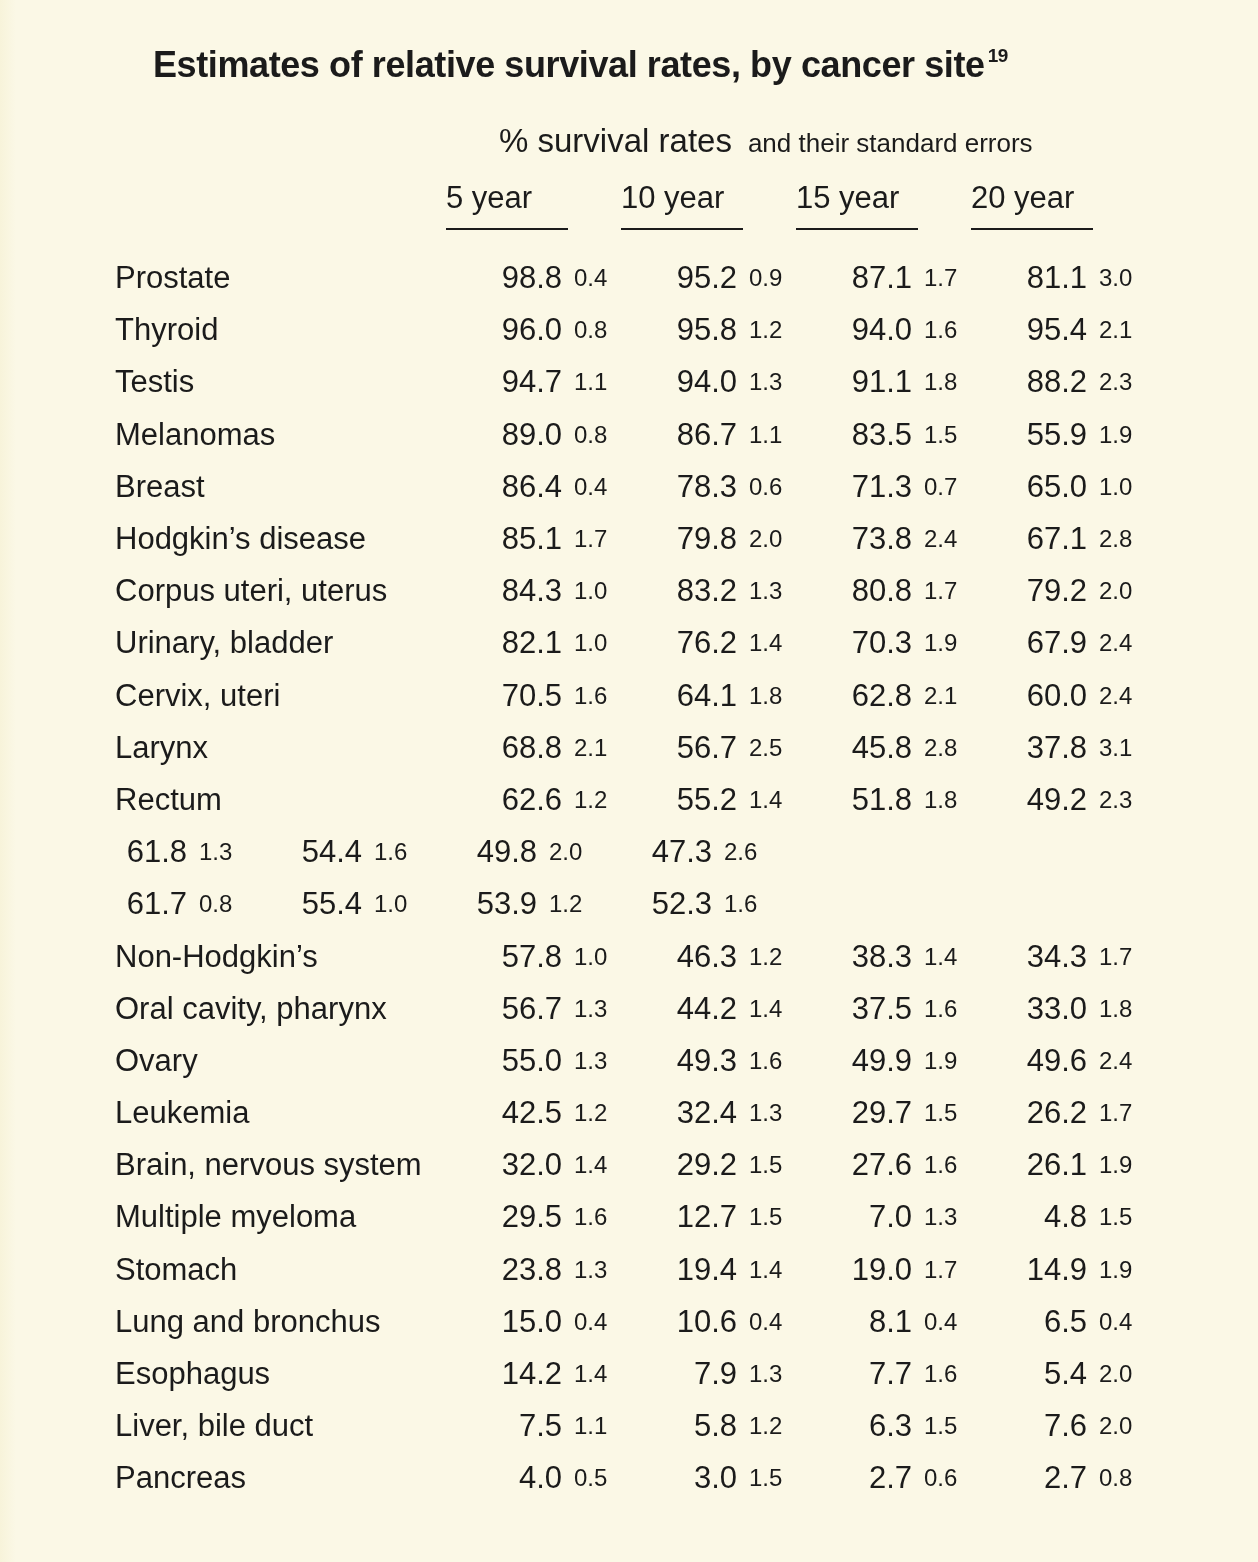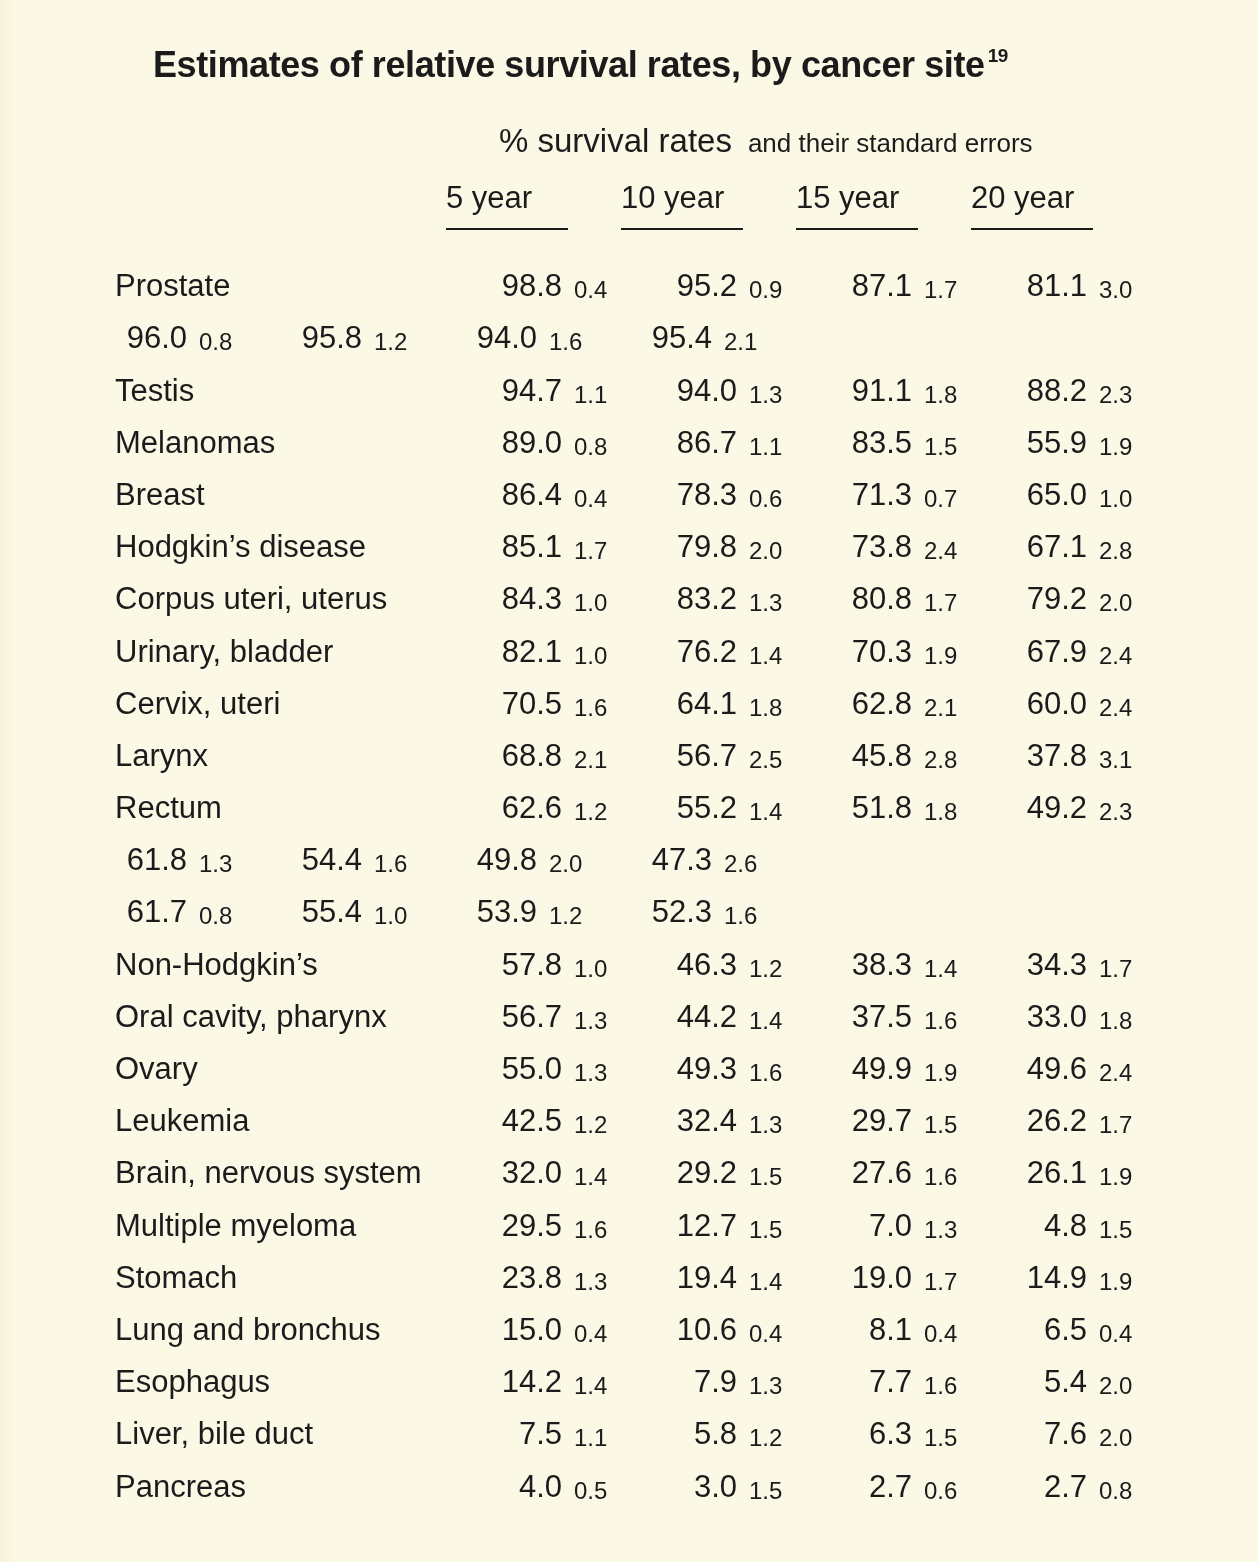--- a/index.html
+++ b/index.html
@@ -63,21 +63,21 @@
     border-bottom: 2px solid #1b1b1b;
   }
   .tbody {
     position: absolute;
     left: 0;
     top: 252px;
     right: 0;
   }
   .row {
     display: flex;
-    align-items: flex-end;
+    align-items: center;
     height: 52.2px;
     padding-left: 115px;
   }
   .row .site {
     width: 375px;
     font-size: 31px;
   }
   .row .rate {
     width: 72px;
     text-align: right;
@@ -118,20 +118,21 @@
       <span class="rate">98.8</span>
       <span class="se">0.4</span>
       <span class="rate">95.2</span>
       <span class="se">0.9</span>
       <span class="rate">87.1</span>
       <span class="se">1.7</span>
       <span class="rate">81.1</span>
       <span class="se">3.0</span>
     </div>
     <div class="row">
+      <span class="site">Thyroid</span>
       <span class="rate">96.0</span>
       <span class="se">0.8</span>
       <span class="rate">95.8</span>
       <span class="se">1.2</span>
       <span class="rate">94.0</span>
       <span class="se">1.6</span>
       <span class="rate">95.4</span>
       <span class="se">2.1</span>
     </div>
     <div class="row">

